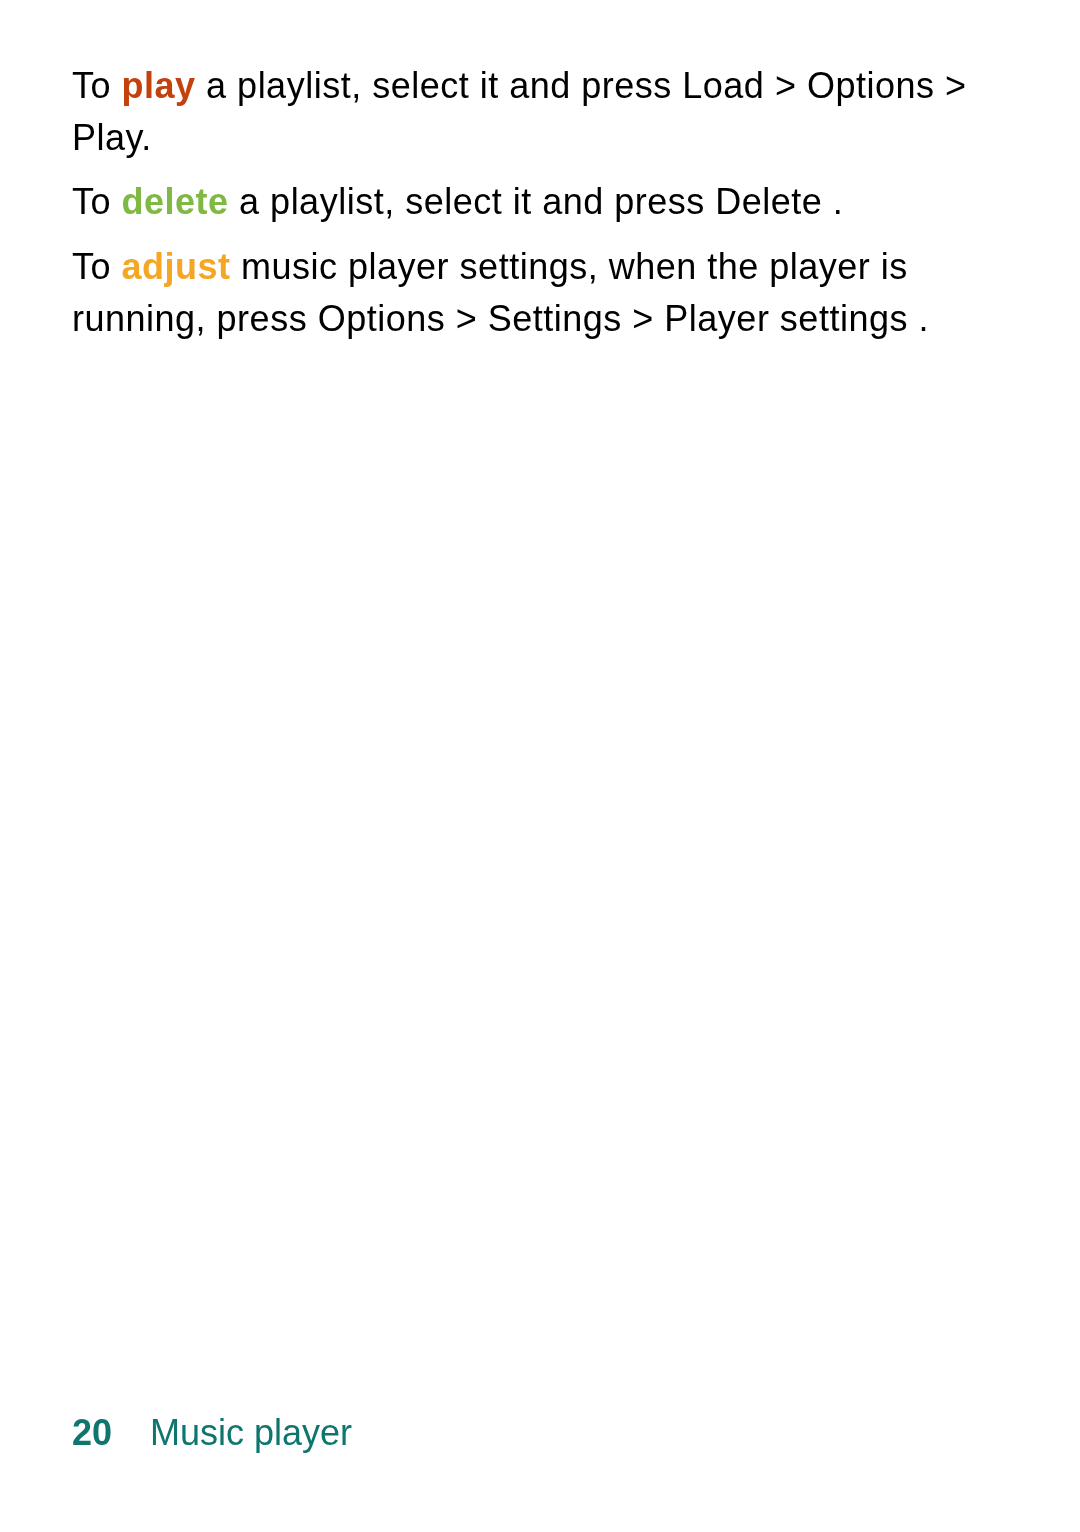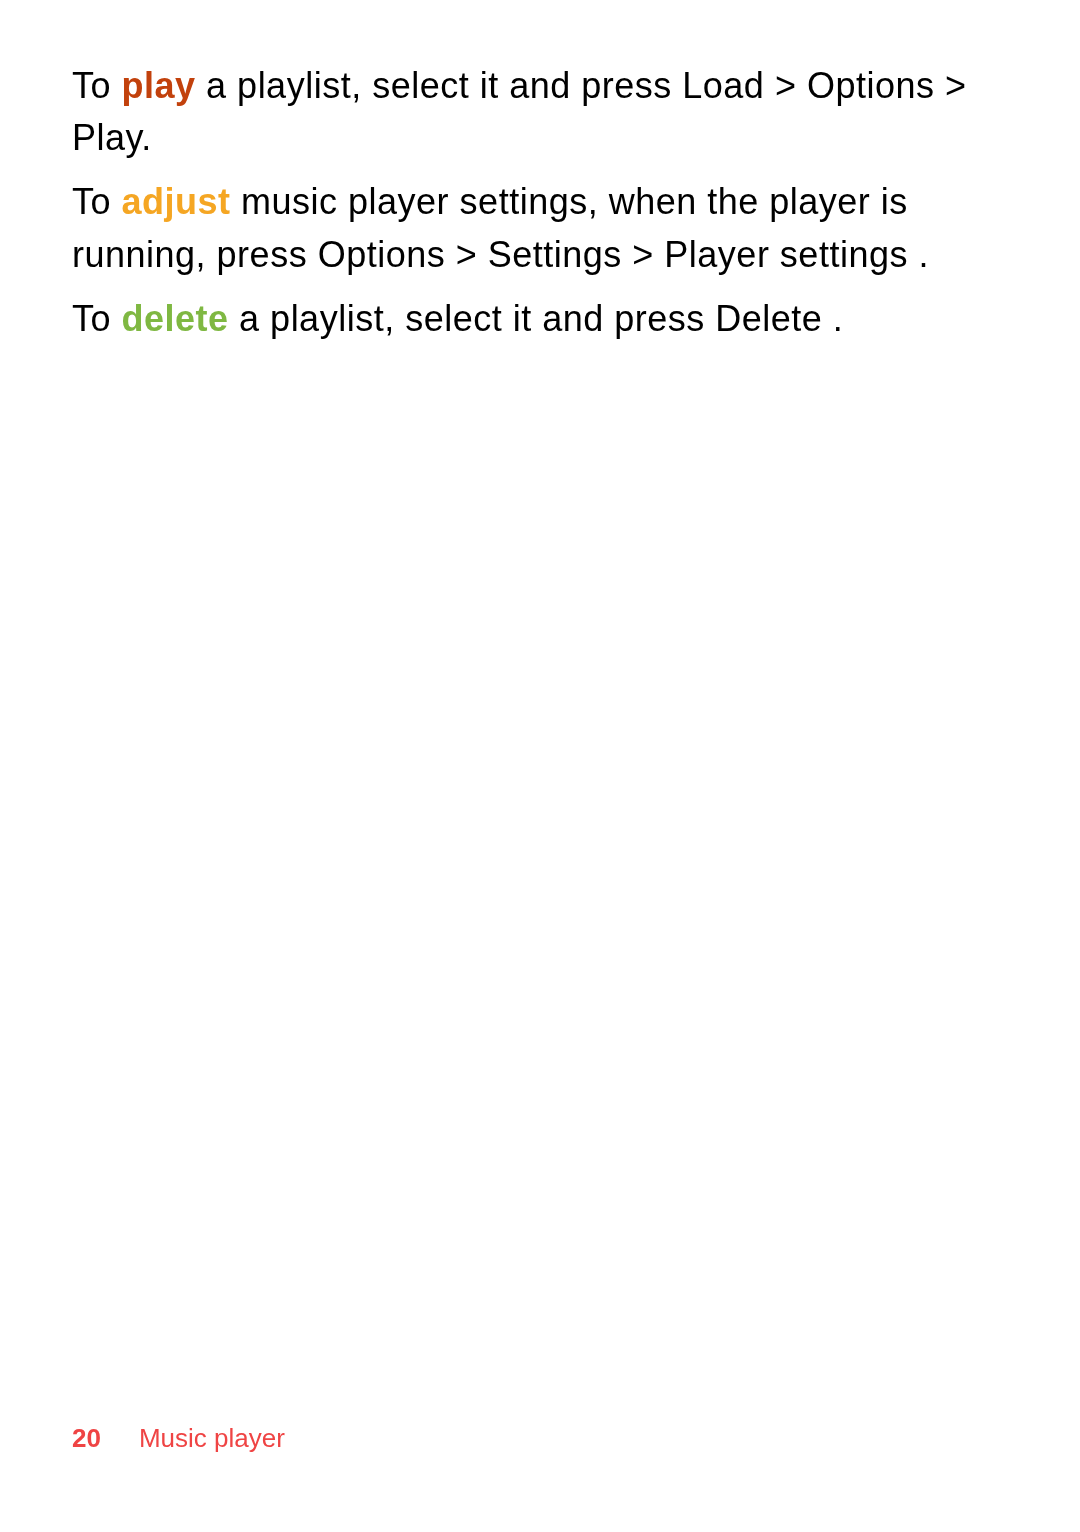--- a/index.html
+++ b/index.html
@@ -33,41 +33,41 @@
       font-weight: bold;
     }
     .highlight-orange {
       color: #f5a623;
       font-weight: bold;
     }
     .footer {
       position: absolute;
       bottom: 78px;
       left: 72px;
-      font-size: 26px;
-      color: #ef4444;
+      font-size: 36px;
+      color: #0f766e;
     }
     .page-number {
       font-weight: bold;
       margin-right: 38px;
     }
     .section-name {
       font-weight: normal;
     }
   </style>
 </head>
 <body>
 
 <div class="content">
   <p class="para">
     <span>To </span><span class="highlight-blue">play</span><span> a playlist, select it and press Load &gt; Options &gt; Play.</span>
   </p>
   <p class="para">
-    <span>To </span><span class="highlight-orange">adjust</span><span> music player settings, when the player is running, press Options  &gt; Settings  &gt; Player settings  .</span>
+    <span>To </span><span class="highlight-green">delete</span><span> a playlist, select it and press Delete .</span>
   </p>
   <p class="para">
-    <span>To </span><span class="highlight-green">delete</span><span> a playlist, select it and press Delete .</span>
+    <span>To </span><span class="highlight-orange">adjust</span><span> music player settings, when the player is running, press Options  &gt; Settings  &gt; Player settings  .</span>
   </p>
 </div>
 
 <div class="footer">
   <span class="page-number">20</span><span class="section-name">Music player</span>
 </div>
 
 </body></html>

